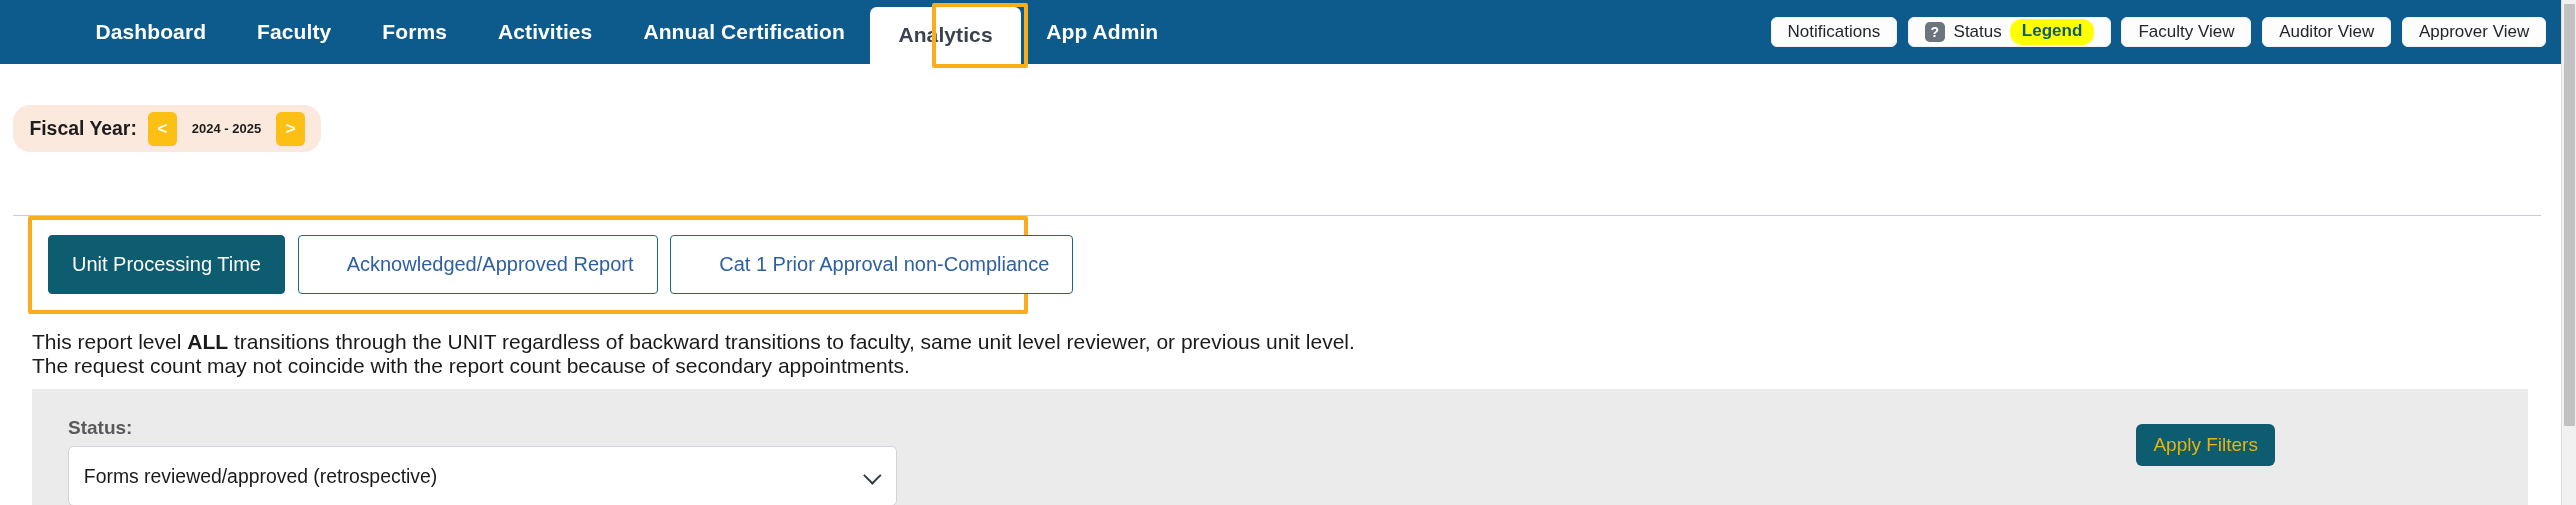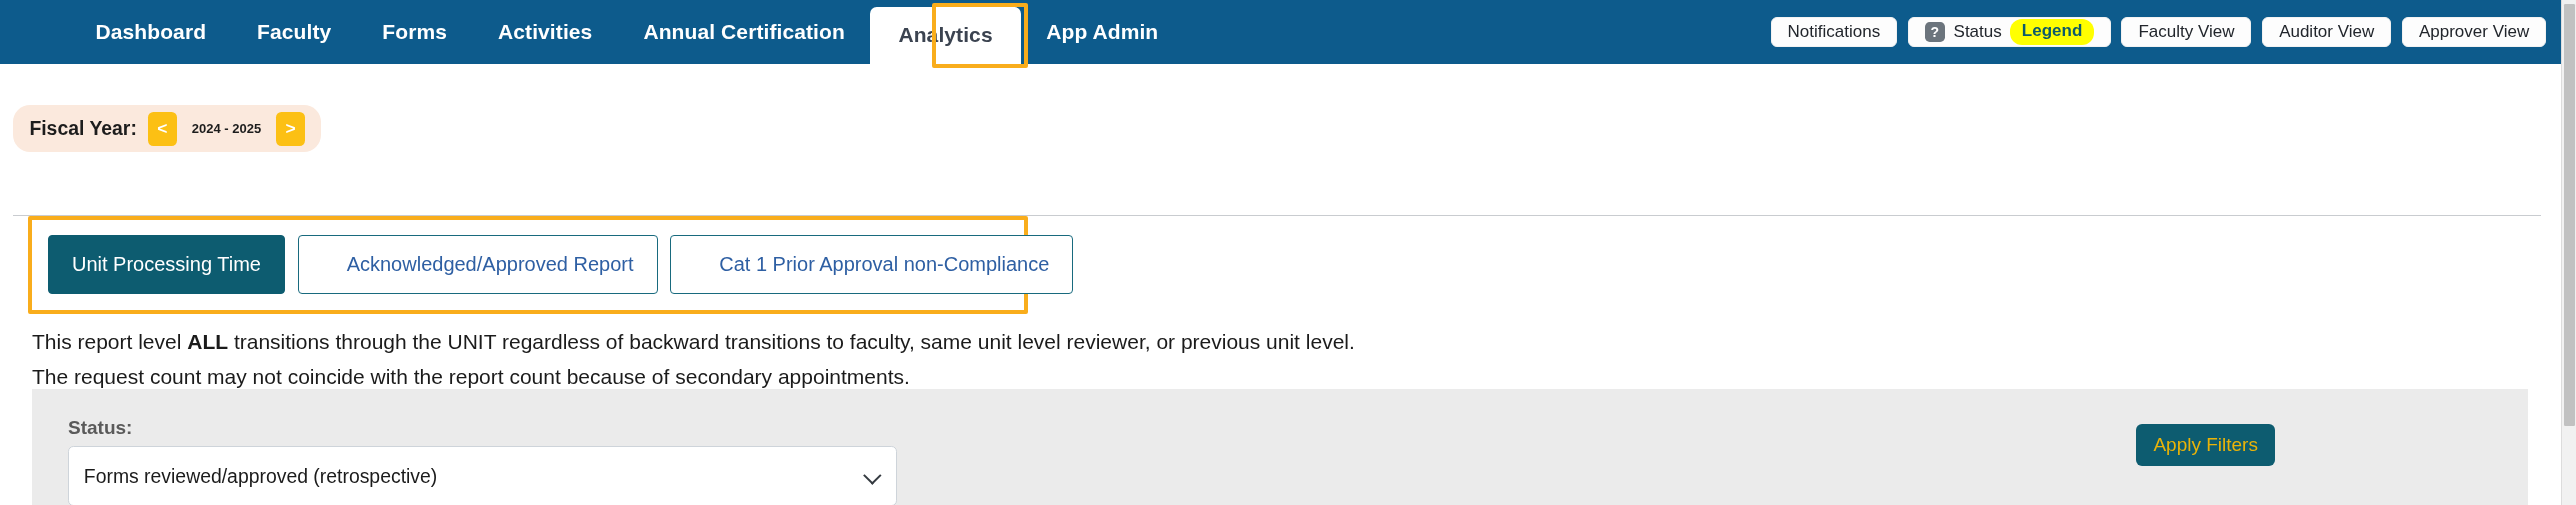--- a/index.html
+++ b/index.html
@@ -141,21 +141,21 @@
     background: #ffffff; color: #2e5fa3; border: 0.7px solid #186a7e; padding-left: 48px;
   }
 
   
   .desc {
     position: absolute; left: 32px;
     font-size: 21px; color: #1b1b1b;
     white-space: nowrap;
   }
   .desc.l1 { top: 330px; }
-  .desc.l2 { top: 365px; }
+  .desc.l2 { top: 354px; }
   .desc b { font-weight: bold; }
 
   
   .filter-panel {
     position: absolute; left: 32px; top: 389px;
     width: 2496px; height: 117px;
     background: #ebebeb;
   }
   .filter-label {
     position: absolute; left: 36px; top: 27.5px;

